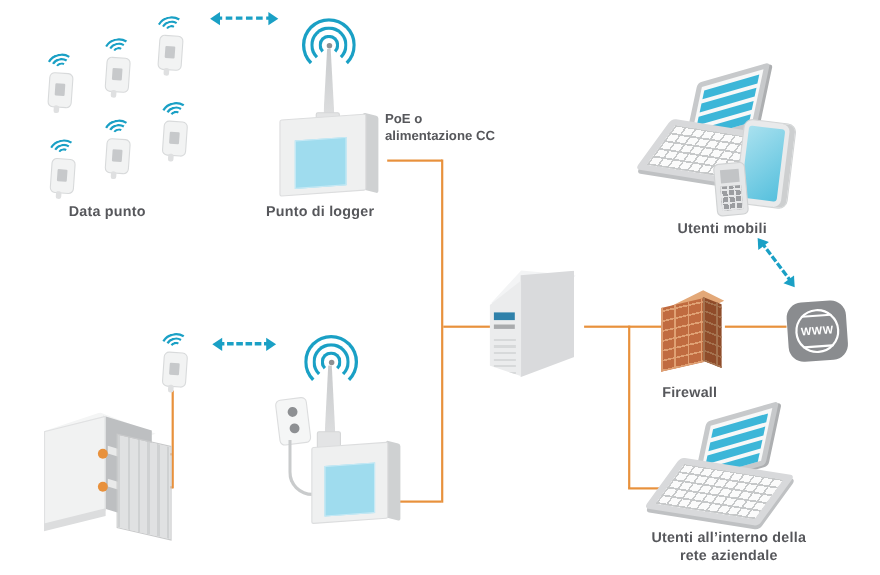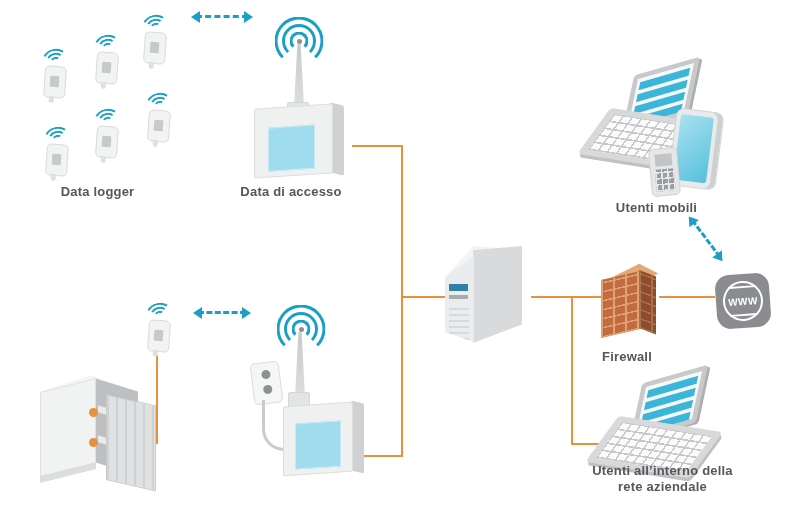--- a/index.html
+++ b/index.html
@@ -196,36 +196,38 @@
     <div class="wifi-sm" style="left:1px;top:0">
         <i></i>
         <i></i>
         <i></i>
       </div>
     <div class="lg-body">
         <span class="lg-disp"></span>
         <span class="lg-nub"></span>
       </div>
   </div>
-  <div class="lbl" style="left:20px;top:184px;width:155px">Data logger</div>
+  <div class="lbl" style="left:20px;top:184px;width:155px">Data punto</div>
 
   <div class="abs" style="left:250px;top:16px;width:100px;height:165px">
     <div class="wifi-big" style="left:24px;top:0">
         <i></i>
         <i></i>
         <i></i>
       </div>
     <div class="antenna" style="left:44px;top:28px;height:62px"></div>
     <div class="ap-mount" style="left:37px;top:86px"></div>
     <div class="ap-side" style="left:80px;top:88px;width:14px;height:70px"></div>
     <div class="ap-front" style="left:4px;top:90px;width:77px;height:68px">
       <div class="ap-screen" style="left:13px;top:19px;width:45px;height:42px"></div>
     </div>
   </div>
-  <div class="lbl" style="left:206px;top:184px;width:170px">Data di accesso</div>
+  <div class="lbl" style="left:206px;top:184px;width:170px">Punto di logger</div>
+  <div class="note" style="left:350px;top:101px">PoE o
+alimentazione CC</div>
 
 
   <div class="abs" style="left:36px;top:368px;width:130px;height:120px">
     <div class="ch-top" style="left:0;top:2px;width:110px;height:42px"></div>
     <div class="ch-open" style="left:58px;top:10px;width:44px;height:84px">
       <div class="ch-shelf" style="top:26px"></div>
       <div class="ch-shelf" style="top:56px"></div>
     </div>
     <div class="ch-left" style="left:4px;top:24px;width:54px;height:84px"></div>
     <div class="ch-base" style="left:4px;top:108px;width:56px;height:7px"></div>
@@ -319,16 +321,16 @@
           <i></i>
           <i></i>
           <i></i>
           <i></i>
         </div>
       </div>
     <div class="lt-base">
         <div class="lt-keys"></div>
       </div>
   </div>
-  <div class="lbl" style="left:570px;top:463px;width:185px">Utenti all’interno della
+  <div class="lbl" style="left:570px;top:481px;width:185px">Utenti all’interno della
 rete aziendale</div>
 
 </div>
 
 </body></html>

